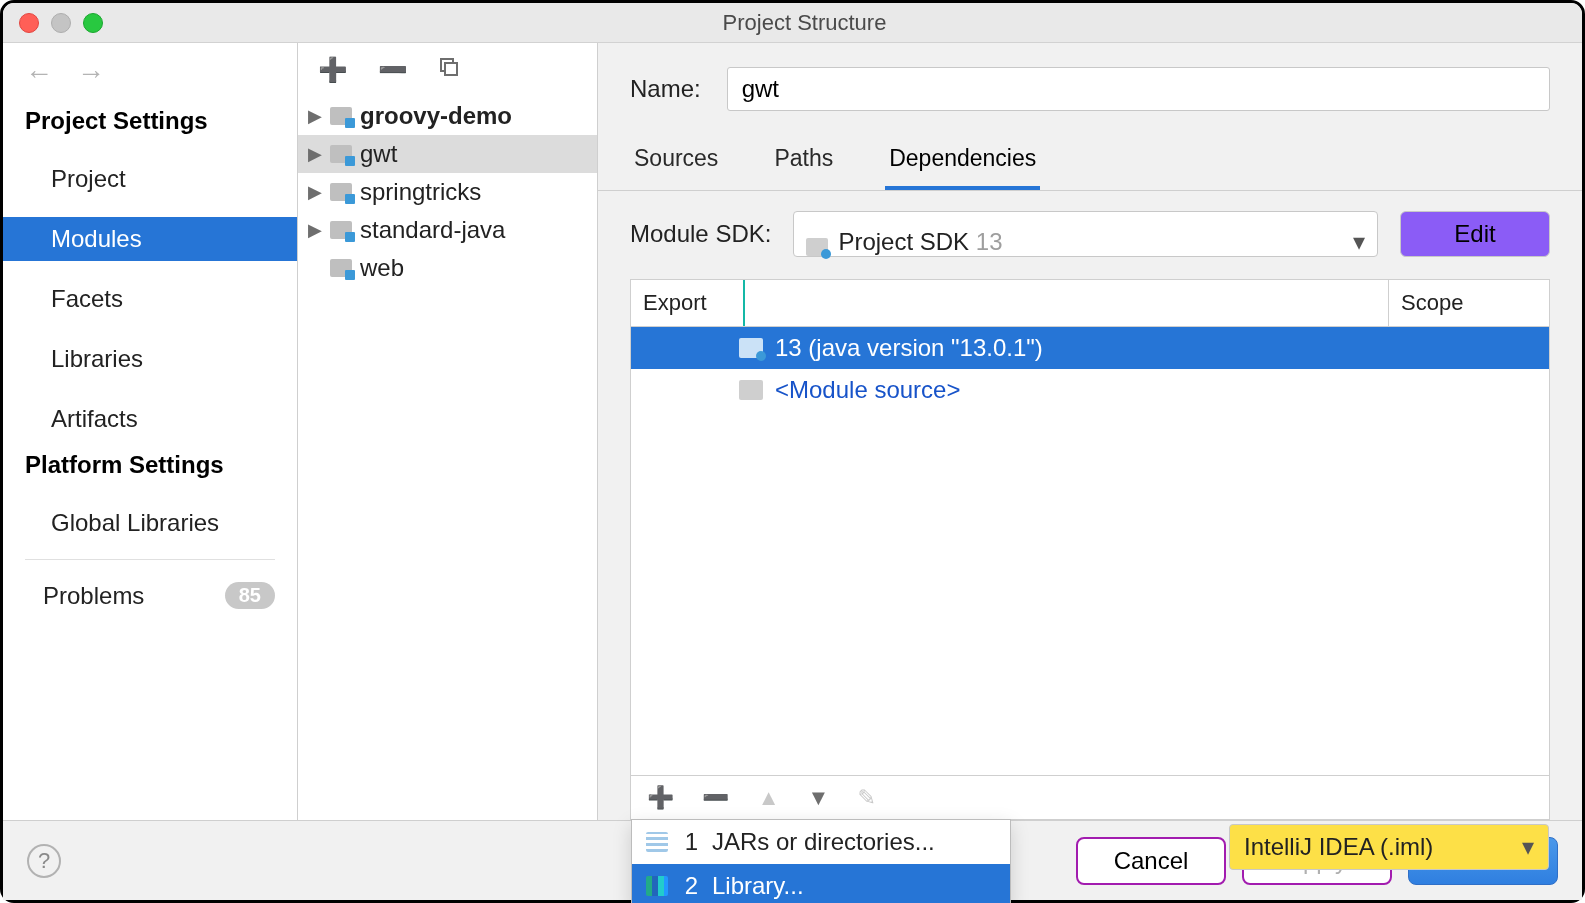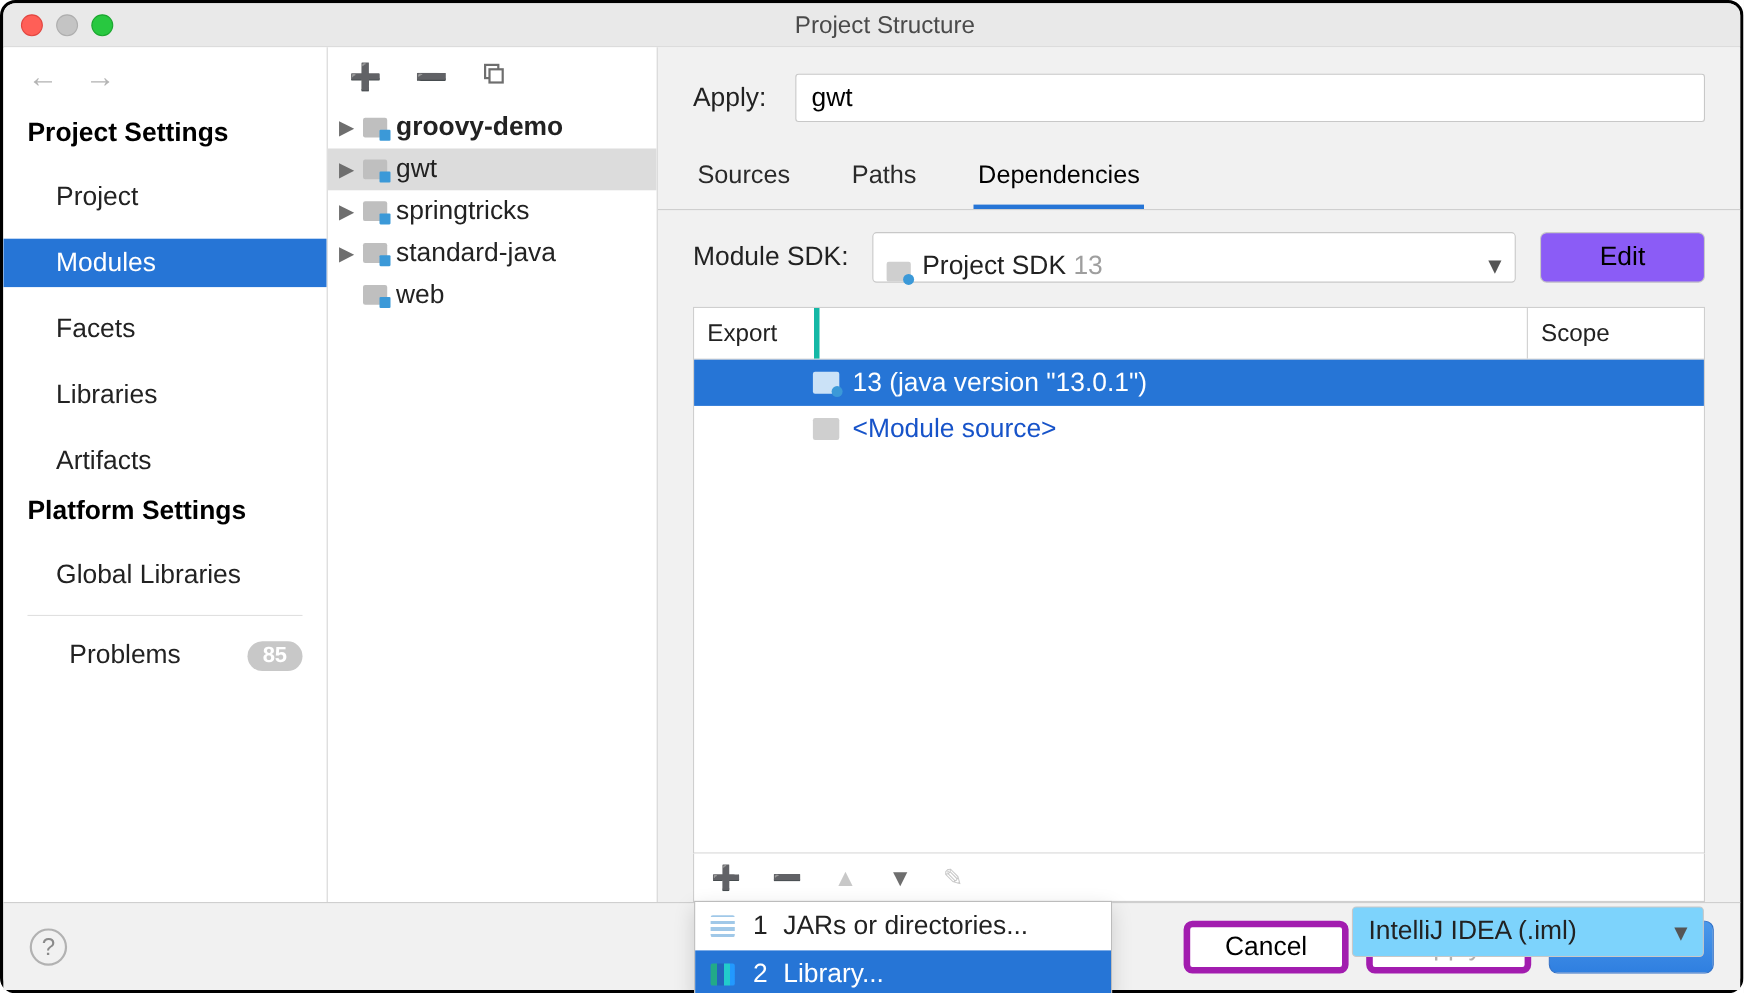--- a/index.html
+++ b/index.html
@@ -19,21 +19,21 @@
 
   
   .left { width: 295px; border-right: 1px solid #cfcfcf; display: flex; flex-direction: column; background: #ffffff; }
   .nav-top { height: 54px; display: flex; align-items: center; gap: 24px; padding: 0 22px; }
   .nav-arrow { color: #b4b4b4; font-size: 28px; }
   .nav-list { flex: 1; overflow: auto; padding-bottom: 10px; }
   .nav-head { font-weight: 700; font-size: 24px; padding: 10px 22px 6px; color: #000; }
   .nav-item { font-size: 24px; padding: 8px 22px 8px 48px; cursor: pointer; margin-top: 16px; }
   .nav-item.selected { background: #2675d6; color: #fff; }
   .nav-sep { border: none; border-top: 1px solid #e0e0e0; margin: 14px 22px; }
-  .problems { display: flex; align-items: flex-end; justify-content: space-between; padding: 8px 22px 8px 60px; font-size: 24px; }
+  .problems { display: flex; align-items: flex-start; justify-content: space-between; padding: 8px 22px 8px 40px; font-size: 24px; }
   .badge { background: #c8c8c8; color: #fff; border-radius: 16px; padding: 2px 14px; font-size: 20px; font-weight: 600; }
 
   
   .mid { width: 300px; border-right: 1px solid #cfcfcf; background: #ffffff; display: flex; flex-direction: column; }
   .mid-tools { height: 54px; display: flex; align-items: center; gap: 30px; padding: 0 20px; }
   .tool { color: #6e6e6e; font-size: 24px; }
   .tree { flex: 1; overflow: auto; font-size: 24px; }
   .tree-row { display: flex; align-items: center; padding: 5px 10px; gap: 8px; }
   .tree-row.selected { background: #dcdcdc; }
   .disclosure { width: 14px; text-align: center; color: #6e6e6e; font-size: 18px; }
@@ -55,21 +55,21 @@
   .sdk-select { flex: 1; height: 46px; display: flex; align-items: flex-end; border: 1px solid #c8c8c8; background: #fff; border-radius: 4px; padding: 0 12px; position: relative; }
   .sdk-select .chev { margin-left: auto; color: #555; }
   .jdk-icon { width: 22px; height: 18px; background: #cfcfcf; position: relative; margin-right: 10px; border-radius: 2px; }
   .jdk-icon::after { content: ""; position: absolute; right: -3px; bottom: -3px; width: 10px; height: 10px; background: #3b99d8; border-radius: 50%; }
   .sdk-text { font-size: 24px; }
   .sdk-text .ver { color: #9e9e9e; }
   .edit-btn { width: 150px; height: 46px; border: 1px solid #c8c8c8; background: #8b5cf6; border-radius: 6px; font-size: 24px; }
 
   .dep-table { margin-top: 22px; border: 1px solid #cfcfcf; background: #fff; display: flex; flex-direction: column; flex: 1; min-height: 280px; }
   .dep-head { display: flex; border-bottom: 1px solid #cfcfcf; }
-  .dep-head .h1 { width: 114px; padding: 10px 12px; border-right: 5px solid #14b8a6; font-size: 22px; }
+  .dep-head .h1 { width: 114px; padding: 10px 12px; border-right: 2px solid #14b8a6; font-size: 22px; }
   .dep-head .h2 { flex: 1; border-right: 1px solid #cfcfcf; }
   .dep-head .h3 { width: 160px; padding: 10px 12px; font-size: 22px; }
   .dep-row { display: flex; min-height: 42px; align-items: center; }
   .dep-row .c1 { width: 108px; }
   .dep-row .c2 { flex: 1; display: flex; align-items: center; gap: 12px; font-size: 24px; }
   .dep-row .c3 { width: 160px; }
   .dep-row.selected { background: #2675d6; color: #fff; }
   .dep-row.selected .folder-icon { background: #cbe2f7; }
   .folder-icon { width: 24px; height: 20px; background: #cfcfcf; border-radius: 2px; position: relative; }
   .folder-icon.jdk::after { content: ""; position: absolute; right: -3px; bottom: -3px; width: 10px; height: 10px; background: #3b99d8; border-radius: 50%; }
@@ -79,28 +79,28 @@
   .dep-tool { color: #6e6e6e; font-size: 22px; }
   .dep-tool.disabled { color: #c8c8c8; }
 
   .popup { position: absolute; left: 0; top: 43px; width: 380px; background: #fff; border: 1px solid #bcbcbc; box-shadow: 0 6px 18px rgba(0,0,0,0.15); z-index: 10; }
   .popup-item { display: flex; align-items: center; gap: 14px; padding: 8px 14px; font-size: 24px; }
   .popup-item.selected { background: #2675d6; color: #fff; }
   .popup-num { width: 16px; text-align: right; }
   .popup-ic { width: 22px; height: 20px; background: #cfcfcf; border-radius: 2px; }
   .popup-ic.jar { background: repeating-linear-gradient(0deg,#a0c8e8,#a0c8e8 3px,#fff 3px,#fff 6px); }
   .popup-ic.lib { background: linear-gradient(90deg,#2a8,#2a8 6px,#26b 6px,#26b 12px,#2cc 12px,#2cc 18px,#29f 18px); }
-  .format-select { width: 320px; height: 46px; border: 1px solid #c8c8c8; background: #7dd3fc; border-radius: 4px; display: flex; align-items: center; padding: 0 14px; font-size: 24px; position: relative; }
+  .format-select { width: 320px; height: 46px; border: 1px solid #c8c8c8; background: #fde047; border-radius: 4px; display: flex; align-items: center; padding: 0 14px; font-size: 24px; position: relative; }
   .format-select .chev { margin-left: auto; color: #555; }
 
   
   .bottom { height: 80px; border-top: 1px solid #cfcfcf; background: #f1f1f1; display: flex; align-items: center; padding: 0 24px; gap: 16px; }
   .help { width: 34px; height: 34px; border: 2px solid #b2b2b2; border-radius: 50%; color: #8a8a8a; display: flex; align-items: center; justify-content: center; font-size: 22px; }
   .spacer { flex: 1; }
-  .btn { min-width: 150px; height: 48px; border: 6px solid #a21caf; background: #fff; border-radius: 8px; font-size: 24px; padding: 0 22px; }
+  .btn { min-width: 150px; height: 48px; border: 2px solid #a21caf; background: #fff; border-radius: 8px; font-size: 24px; padding: 0 22px; }
   .btn.disabled { color: #b0b0b0; }
   .btn.primary { background: linear-gradient(180deg,#4a98ea,#2f7fe0); border: 1px solid #2f6fc7; color: #fff; }
 
   .rel { position: relative; }
 </style>
 </head>
 <body>
 
 <div class="window">
 
@@ -172,21 +172,21 @@
           <div class="tree-row">
             <span class="disclosure"></span>
             <span class="mod-icon"></span>
             <span>web</span>
           </div>
         </div>
     </div>
 
     <div class="main">
       <div class="form-row">
-        <span class="form-label">Apply:</span>
+        <span class="form-label">Name:</span>
         <input class="text-input" value="gwt" style="">
       </div>
       <div class="tabs">
         <div class="tab">Sources</div>
         <div class="tab">Paths</div>
         <div class="tab active">Dependencies</div>
       </div>
 
       <div class="dep-area rel">
         <div class="sdk-row">

